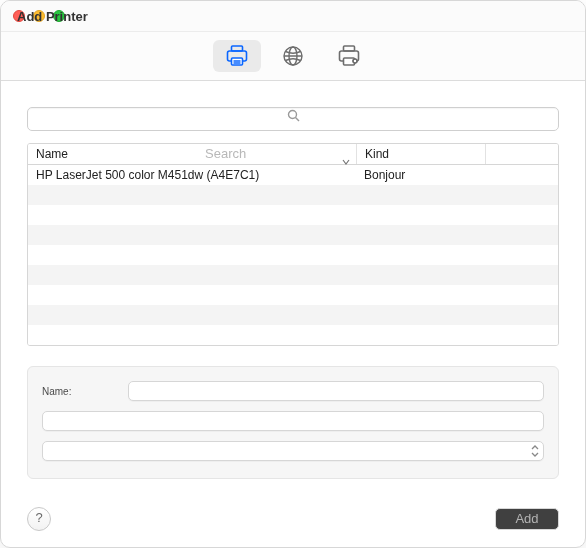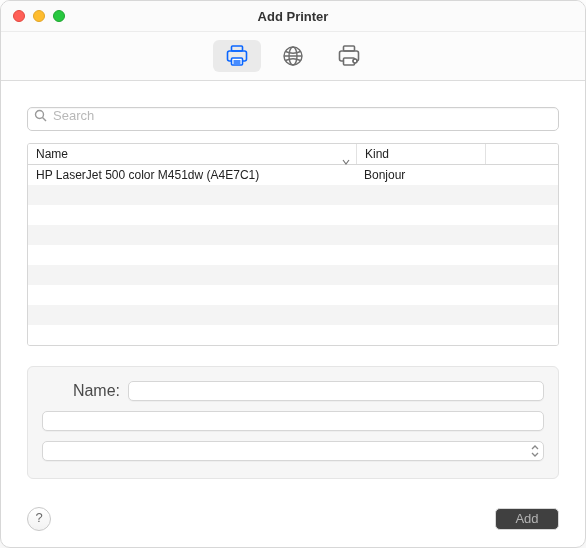--- a/index.html
+++ b/index.html
@@ -34,22 +34,21 @@
     padding-left: 12px;
   }
   .tl {
     width: 12px; height: 12px; border-radius: 50%;
     box-sizing: border-box;
   }
   .tl.red    { background: #ff5f57; border: 1px solid #e1483f; }
   .tl.yellow { background: #febc2e; border: 1px solid #e0a528; }
   .tl.green  { background: #28c840; border: 1px solid #20a531; }
   .title {
-    position: absolute; left: 0; right: 0;
-    text-align: center;
+    position: absolute; left: 16px; right: 0;
     font-weight: 600;
     font-size: 13px;
     color: #333;
   }
 
   .toolbar {
     height: 48px;
     background: #fcfcfc;
     border-bottom: 1px solid #dcdcdc;
     display: flex;
@@ -77,24 +76,25 @@
   .body {
     padding: 26px 26px 18px 26px;
   }
 
   .searchwrap {
     height: 22px;
     border: 1px solid #cfcfcf;
     border-radius: 5px;
     box-shadow: inset 0 1px 1px rgba(0,0,0,0.04);
     display: flex;
-    align-items: flex-start;
+    align-items: center;
     padding: 0 6px;
-    gap: 6px;
-    background: #fff;
+    gap: 20px;
+    background: #fff;
+    flex-direction: column;
   }
   .searchwrap input {
     border: none;
     outline: none;
     flex: 1;
     font-size: 13px;
     color: #333;
     background: transparent;
     padding: 0;
   }
@@ -154,22 +154,21 @@
     padding: 14px 14px;
   }
   .formrow {
     display: flex;
     align-items: center;
     margin-bottom: 10px;
   }
   .formrow:last-child { margin-bottom: 0; }
   .formlabel {
     flex: 0 0 78px;
-    text-align: right;
-    font-size: 16px;
+    font-size: 10px;
     color: #4a4a4a;
     padding-right: 8px;
   }
   .formfield {
     flex: 1;
     height: 20px;
     border: 1px solid #d6d6d6;
     border-radius: 5px;
     box-shadow: 0 1px 0 rgba(0,0,0,0.03);
     background: #fff;

